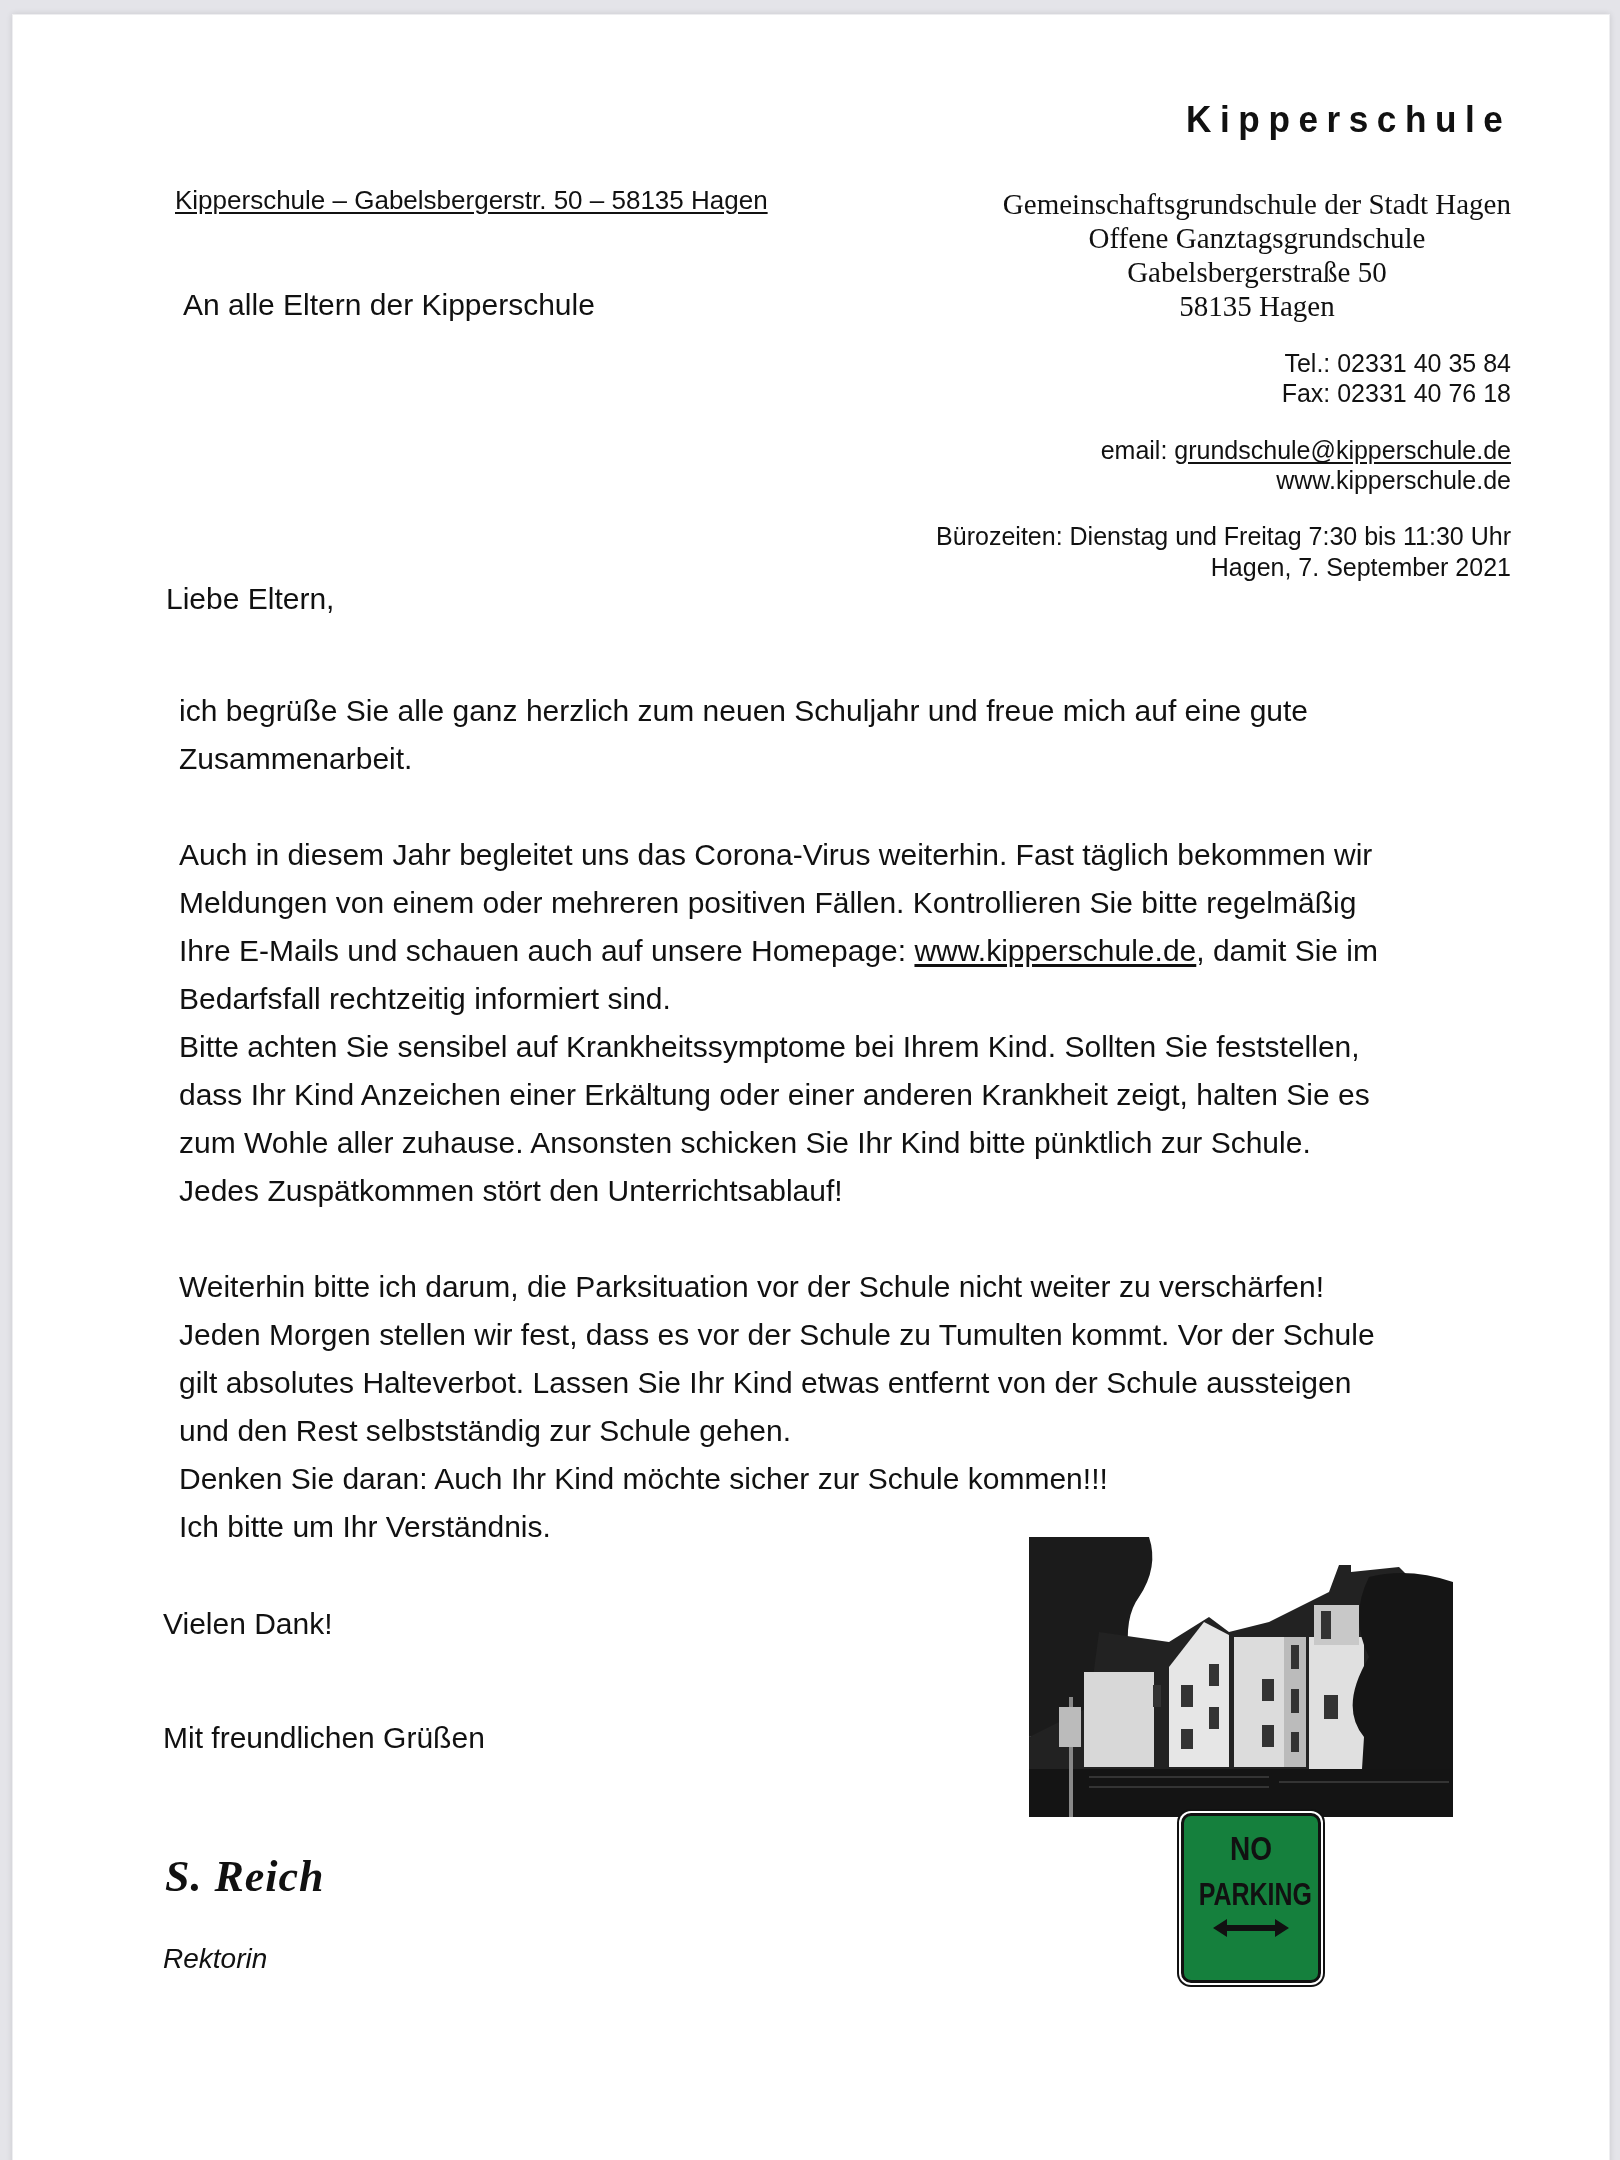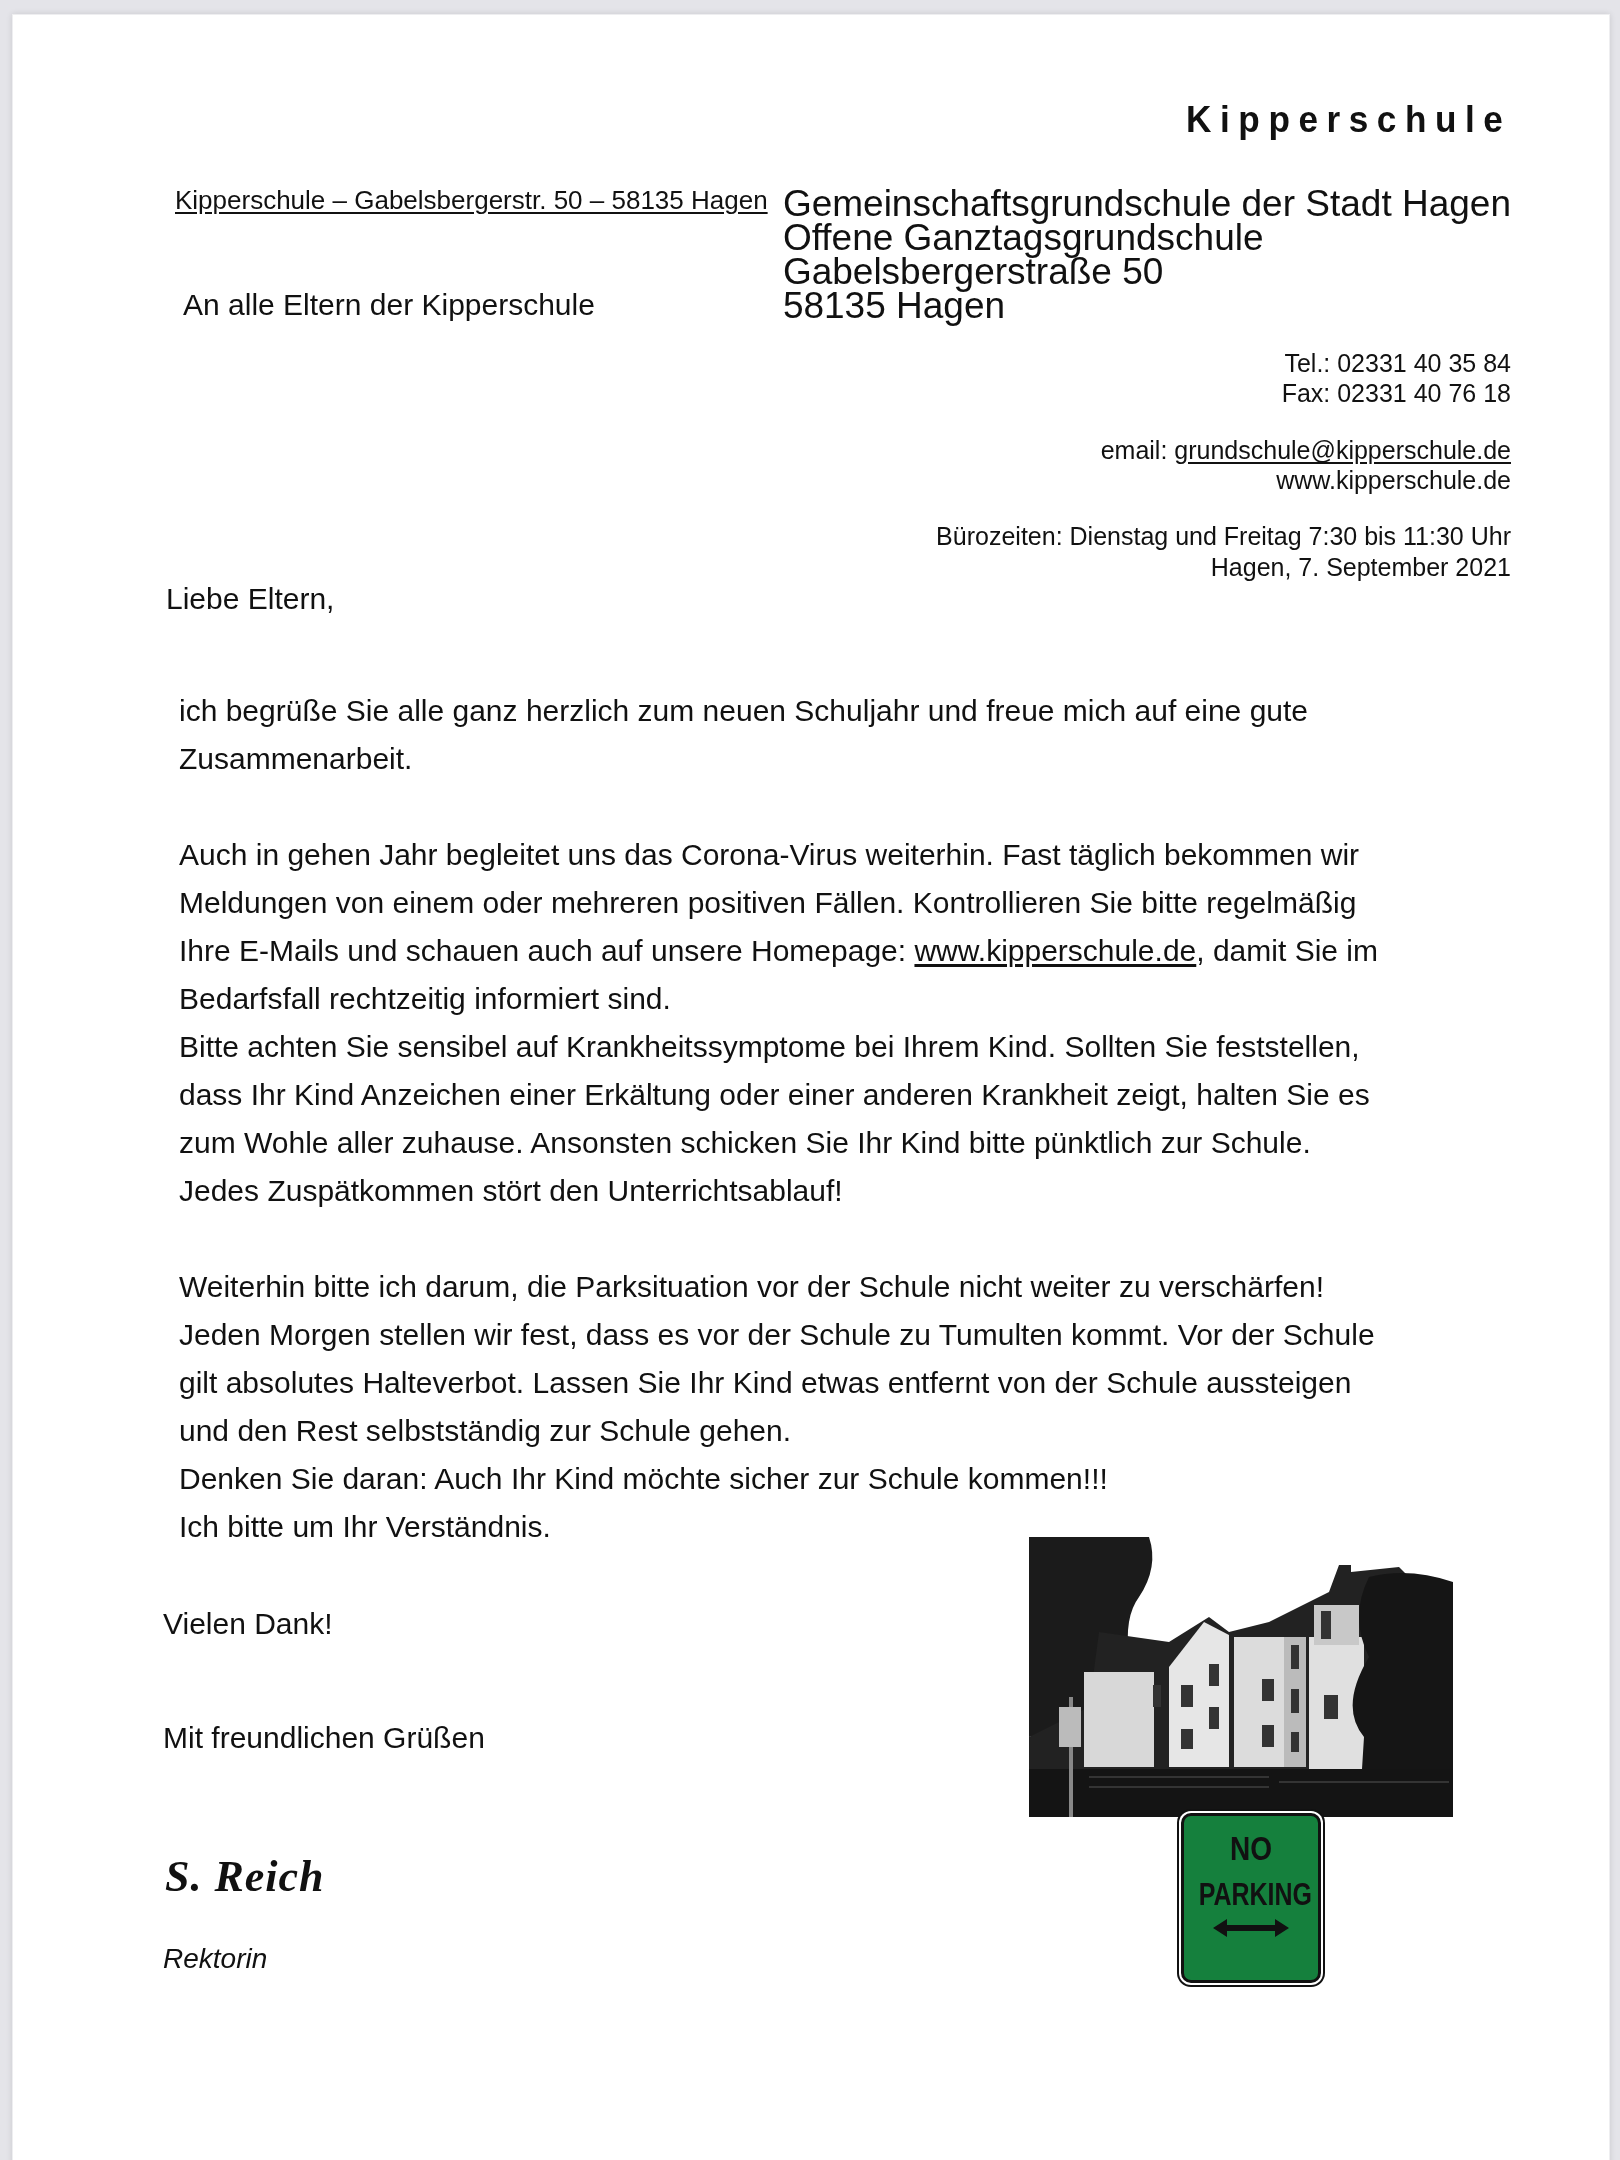--- a/index.html
+++ b/index.html
@@ -44,23 +44,24 @@
       text-underline-offset: 3px;
     }
     .recipient {
       left: 170px;
       top: 273px;
       font-size: 30px;
     }
     .school-block {
       right: 98px;
       top: 172px;
-      text-align: left;
-      font-size: 37px;
+      text-align: center;
+      font-size: 29px;
       line-height: 34px;
+      font-family: Liberation Serif, serif;
     }
     .contact-block {
       right: 98px;
       top: 333px;
       text-align: right;
       font-size: 25px;
       line-height: 30px;
     }
     .web-block {
       right: 98px;
@@ -165,21 +166,21 @@
     <div>Bürozeiten: Dienstag und Freitag 7:30 bis 11:30 Uhr</div>
     <div>Hagen, 7. September 2021</div>
   </div>
 
   <div class="abs salutation">Liebe Eltern,</div>
 
   <div class="body-text">
     <p>ich begrüße Sie alle ganz herzlich zum neuen Schuljahr und freue mich auf eine gute</p>
     <p>Zusammenarbeit.</p>
     <div class="gap"></div>
-    <p>Auch in gehen Jahr begleitet uns das Corona-Virus weiterhin. Fast täglich bekommen wir</p>
+    <p>Auch in diesem Jahr begleitet uns das Corona-Virus weiterhin. Fast täglich bekommen wir</p>
     <p>Meldungen von einem oder mehreren positiven Fällen. Kontrollieren Sie bitte regelmäßig</p>
     <p><span>Ihre E-Mails und schauen auch auf unsere Homepage: </span><span class="u">www.kipperschule.de</span><span>, damit Sie im</span></p>
     <p>Bedarfsfall rechtzeitig informiert sind.</p>
     <p>Bitte achten Sie sensibel auf Krankheitssymptome bei Ihrem Kind. Sollten Sie feststellen,</p>
     <p>dass Ihr Kind Anzeichen einer Erkältung oder einer anderen Krankheit zeigt, halten Sie es</p>
     <p>zum Wohle aller zuhause. Ansonsten schicken Sie Ihr Kind bitte pünktlich zur Schule.</p>
     <p>Jedes Zuspätkommen stört den Unterrichtsablauf!</p>
     <div class="gap"></div>
     <p>Weiterhin bitte ich darum, die Parksituation vor der Schule nicht weiter zu verschärfen!</p>
     <p>Jeden Morgen stellen wir fest, dass es vor der Schule zu Tumulten kommt. Vor der Schule</p>

